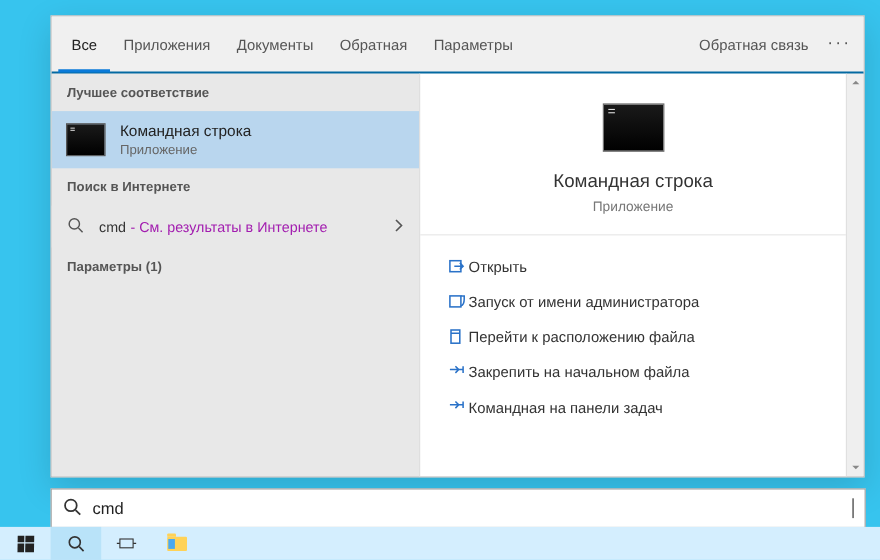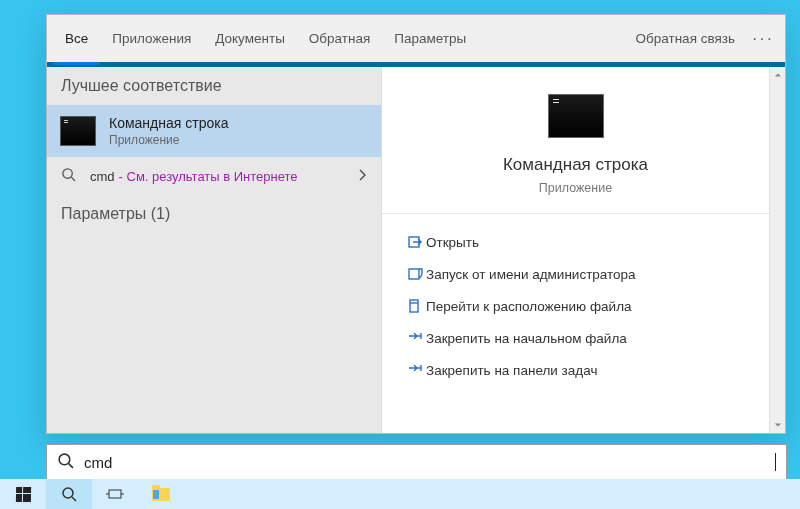--- a/index.html
+++ b/index.html
@@ -6,36 +6,36 @@
   html, body { width: 800px; height: 509px; overflow: hidden; font-family: "Segoe UI", Arial, sans-serif; }
   body { background: #37c4ee; position: relative; }
 
   .window {
     position: absolute; left: 46px; top: 14px; width: 740px; height: 420px;
     background: #f0f0f0; border: 1px solid #b8b8b8;
     display: flex; flex-direction: column;
     box-shadow: 0 10px 30px rgba(0,0,0,.15);
   }
   .tabs {
-    display: flex; align-items: center; height: 52px; border-bottom: 5px solid #0369a1;
+    display: flex; align-items: center; height: 52px; border-bottom: 2px solid #0369a1;
     padding: 0 6px; gap: 0; background: #f0f0f0; color: #555; font-size: 13.5px;
   }
   .tab { padding: 0 12px; height: 52px; display: flex; align-items: center; cursor: default; }
   .tab.active { color: #222; box-shadow: inset 0 -3px 0 #0a7ad9; }
   .spacer { flex: 1; }
   .feedback { padding: 0 12px; color: #555; font-size: 13.5px; height: 52px; display: flex; align-items: center; text-align: right; }
   .ellipsis { width: 32px; text-align: center; color: #555; font-size: 16px; letter-spacing: 2px; height: 52px; display: flex; align-items: center; justify-content: center; }
 
   .body { display: flex; flex: 1; min-height: 0; }
   .left { width: 334px; background: #e8e8e8; display: flex; flex-direction: column; }
   .scrollbar { width: 16px; background: #efefef; border-left: 1px solid #e0e0e0; display:flex; flex-direction:column; align-items:center; }
   .scroll-btn { width:100%; height:16px; display:flex; align-items:center; justify-content:center; color:#888; }
   .scroll-btn svg{ width:8px; height:8px; }
 
-  .section-header { font-size: 16px; color: #555; font-weight: 400; padding: 10px 14px; }
+  .section-header { font-size: 12px; color: #555; font-weight: 700; padding: 10px 14px; }
   .best-match {
     display: flex; align-items: center; gap: 14px; padding: 10px 14px;
     background: #b9d6ee;
   }
   .app-icon { width: 34px; height: 28px; background: linear-gradient(#1a1a1a,#000); outline: 1px solid #555; position: relative; flex: 0 0 34px; }
   .app-icon::before { content:""; position:absolute; left:3px; top:3px; width:4px; height:1px; background:#ccc; box-shadow:0 2px 0 #ccc; }
   .bm-text .title { font-size: 14px; color: #222; }
   .bm-text .subtitle { font-size: 12px; color: #666; margin-top: 2px; }
 
   .web-row {
@@ -100,20 +100,21 @@
   <div class="body">
     <div class="left">
       <div class="section-header">Лучшее соответствие</div>
       <div class="best-match">
         <div class="app-icon"></div>
         <div class="bm-text">
           <div class="title">Командная строка</div>
           <div class="subtitle">Приложение</div>
         </div>
       </div>
+      <div class="section-header">Поиск в Интернете</div>
       <div class="web-row">
         <span>
           <svg width="15" height="15" viewBox="0 0 16 16">
               <circle cx="7" cy="7" r="5" stroke="#555" stroke-width="1.4" fill="none"></circle>
               <line x1="11" y1="11" x2="15" y2="15" stroke="#555" stroke-width="1.4"></line>
             </svg>
         </span>
         <span class="q">cmd</span>
         <span class="hint"> - См. результаты в Интернете</span>
         <span class="chev">
@@ -166,21 +167,21 @@
               </svg>
             </span>
           <span>Закрепить на начальном файла</span>
         </div>
         <div class="action">
           <span class="glyph">
               <svg viewBox="0 0 16 16">
                 <path d="M2 6 H10 M7 3 L10 6 L7 9 M10 6 H14 M14 3 V9"></path>
               </svg>
             </span>
-          <span>Закрепить на панели задач</span>
+          <span>Командная на панели задач</span>
         </div>
       </div>
     </div>
 
     <div class="scrollbar">
       <div class="scroll-btn">
           <svg viewBox="0 0 10 10">
             <path d="M1 7 L5 3 L9 7 Z" fill="#888"></path>
           </svg>
         </div>

